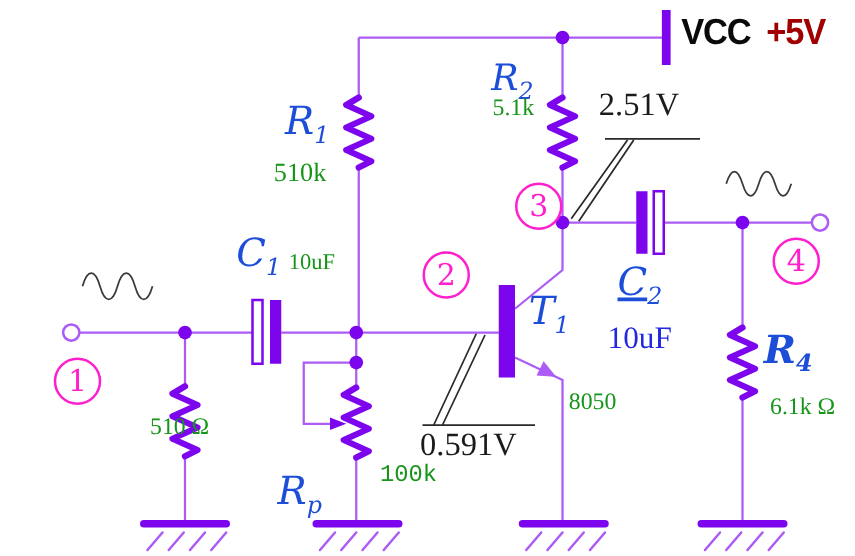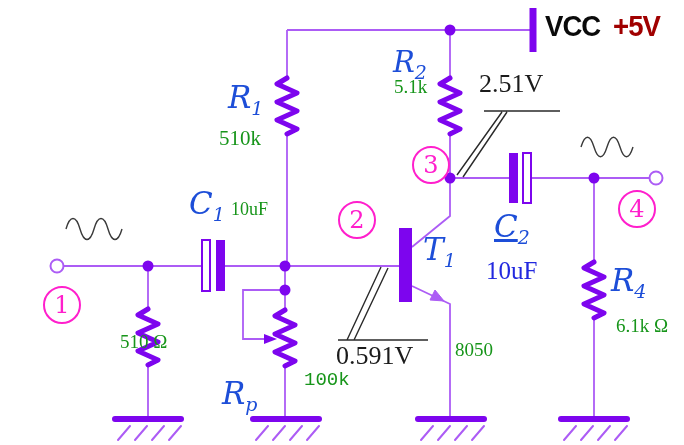--- a/index.html
+++ b/index.html
@@ -140,25 +140,25 @@
   <div class="lbl val" style="left:231px;top:200px;font-size:18px;">10uF</div>
 
   <div class="lbl cname" style="left:494px;top:211px;text-decoration:underline;"><span>C</span><span class="sub">2</span></div>
   <div class="lbl val val-blue" style="left:486px;top:258px;">10uF</div>
 
   <div class="lbl val" style="left:76px;top:332px;margin-left:44px;">510 Ω</div>
 
   <div class="lbl cname" style="left:222px;top:350px;margin-top:28px;"><span>R</span><span class="sub">p</span></div>
   <div class="lbl val" style="left:304px;top:371px;font-family:Liberation Mono, monospace;">100k</div>
 
-  <div class="lbl cname" style="left:611px;top:265px;"><span>R</span><span class="sub">4</span></div>
+  <div class="lbl cname" style="left:611px;top:265px;font-weight:bold;"><span>R</span><span class="sub">4</span></div>
   <div class="lbl val" style="left:616px;top:316px;">6.1k Ω</div>
 
   <div class="lbl cname" style="left:423px;top:234px;"><span>T</span><span class="sub">1</span></div>
-  <div class="lbl val" style="left:455px;top:340px;font-family:Liberation Serif, serif;">8050</div>
+  <div class="lbl val" style="left:455px;top:312px;font-family:Liberation Serif, serif;">8050</div>
 
   <div class="lbl vcc" style="left:545px;top:12px;">VCC</div>
   <div class="lbl vcc vcc-v" style="left:613px;top:12px;">+5V</div>
 
   <div class="lbl meas" style="left:479px;top:71px;">2.51V</div>
   <div class="lbl meas" style="left:336px;top:343px;">0.591V</div>
 
   <div class="nodecirc" style="left:43px;top:286px;">
       <span>1</span>
     </div>

